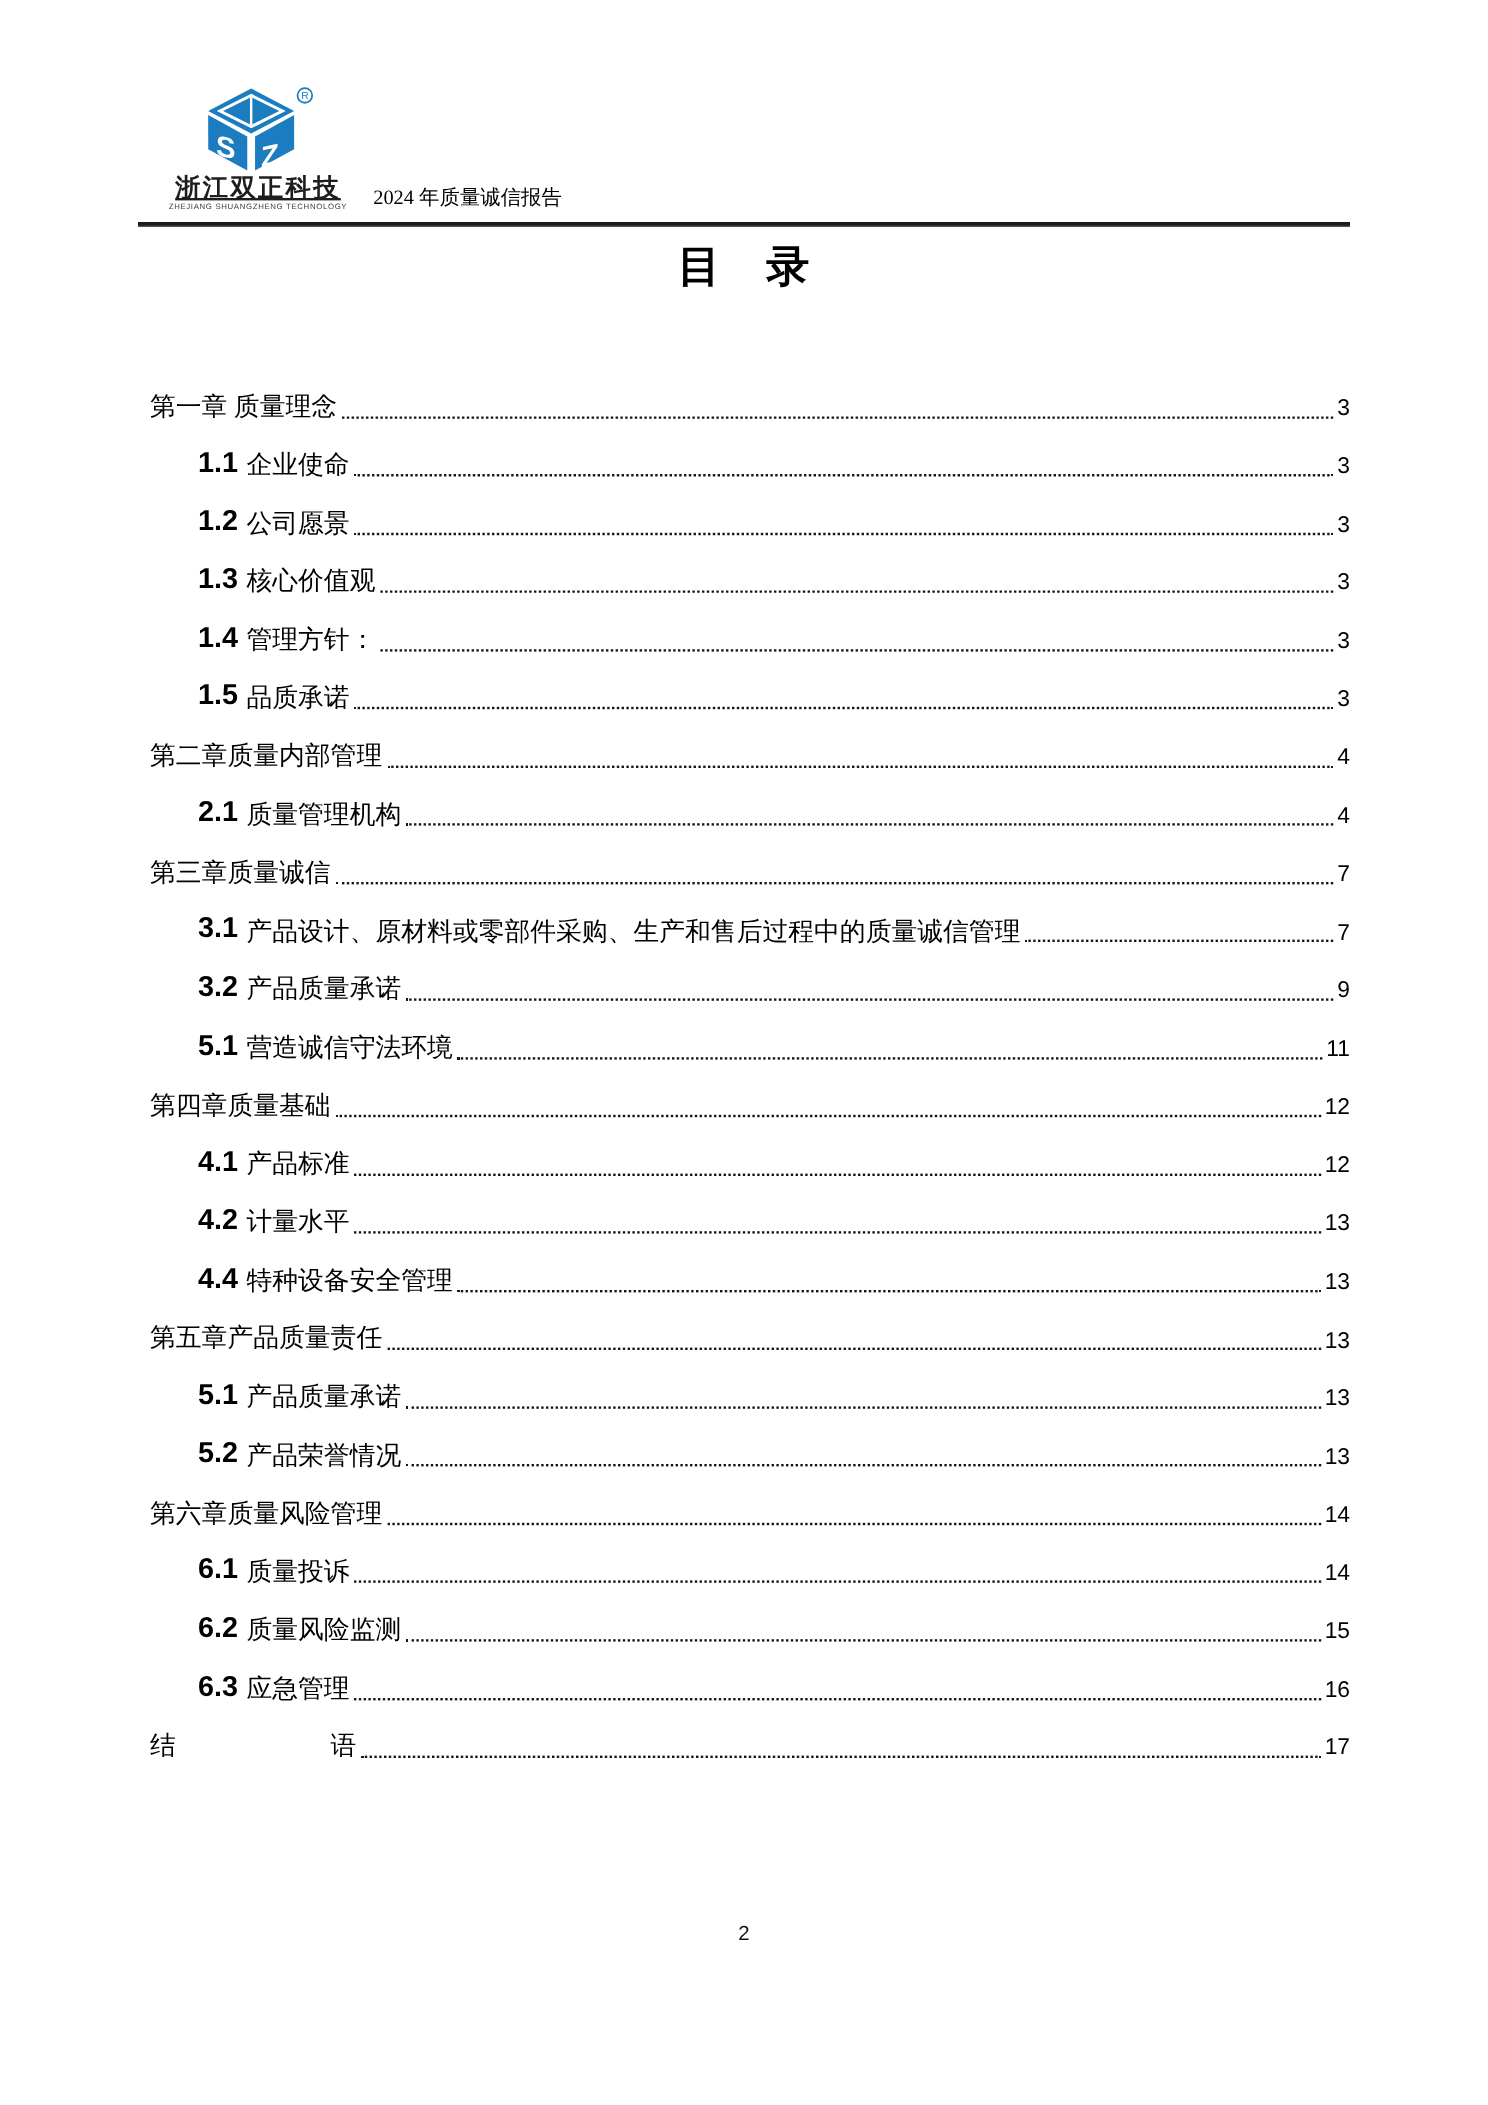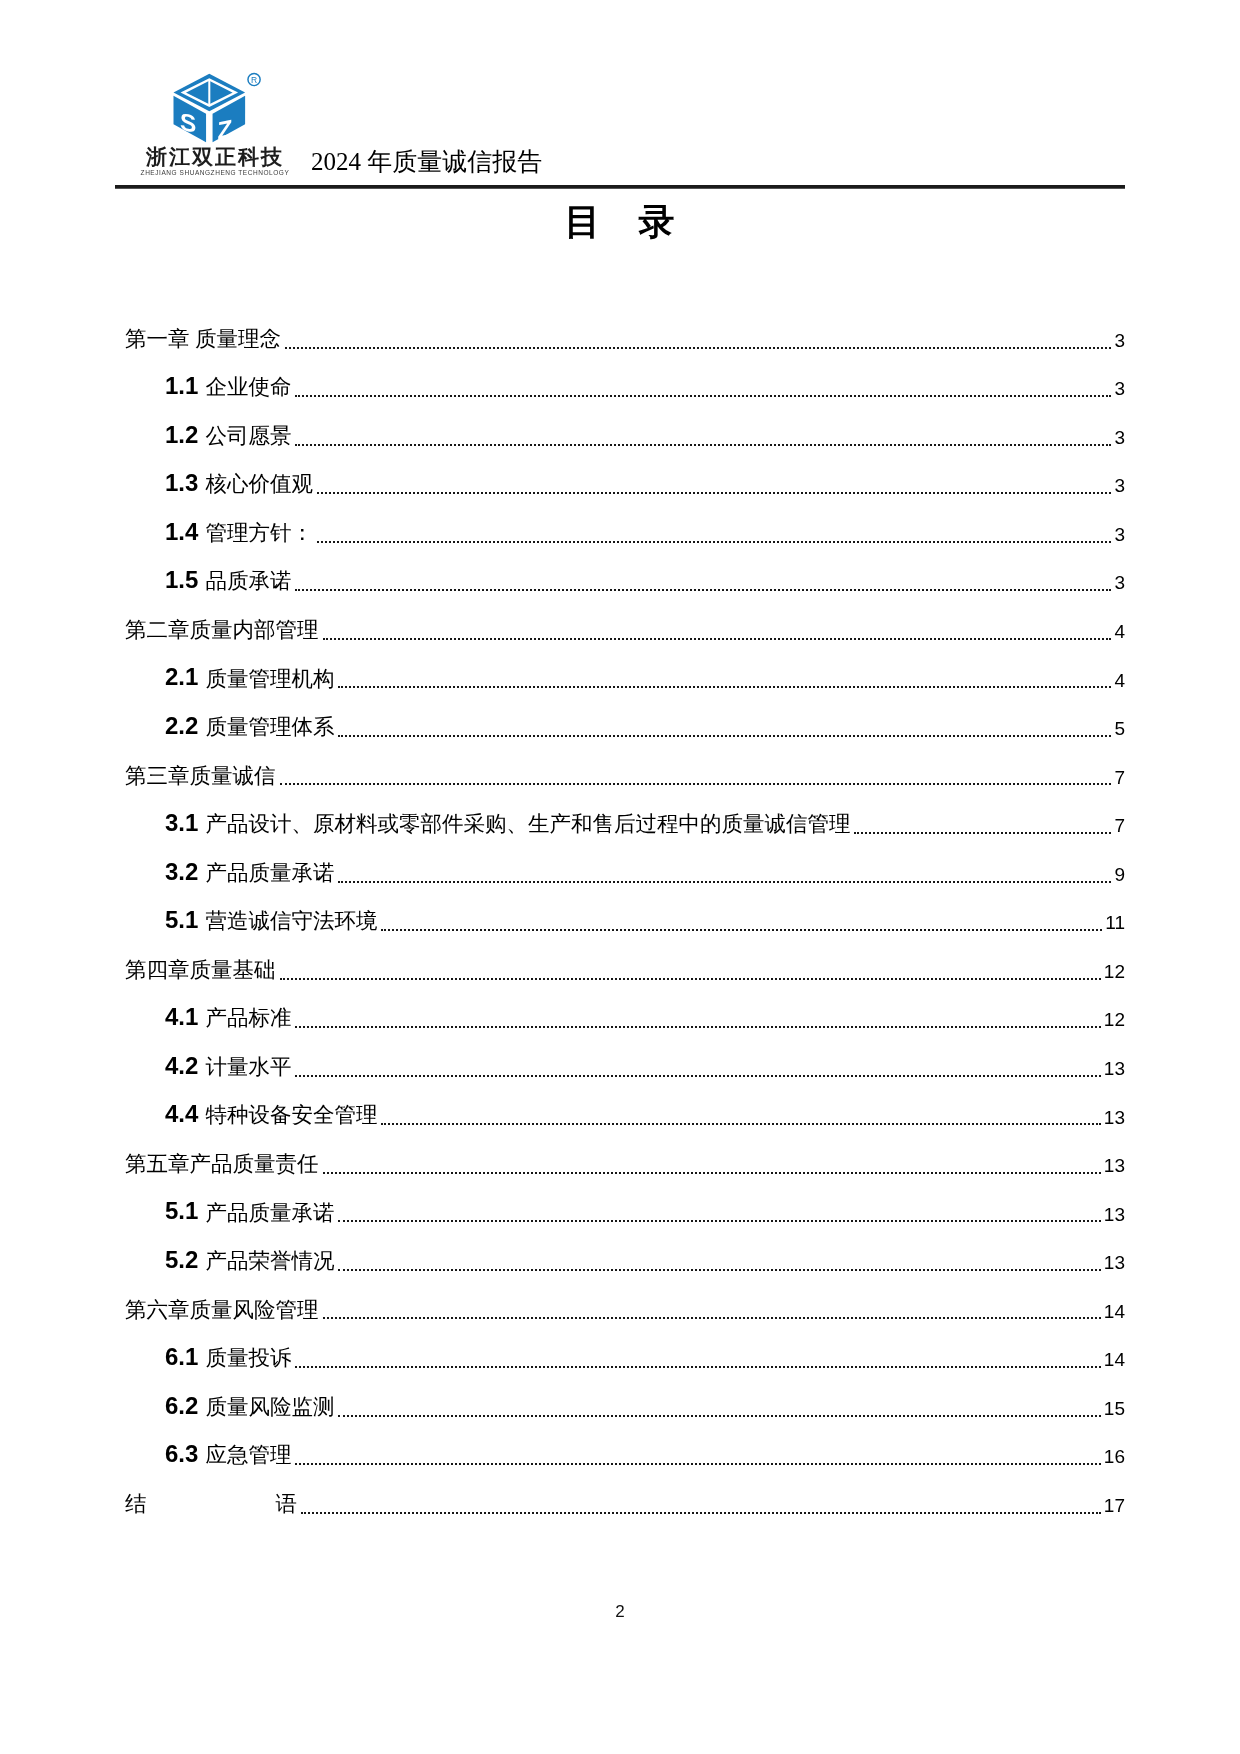--- a/index.html
+++ b/index.html
@@ -13,27 +13,27 @@
     overflow:hidden;
   }
   
   .header{position:absolute;left:115px;right:115px;top:72px;}
   .header-flex{display:flex;align-items:flex-end;gap:16px;padding-left:20px;}
   .logo{display:flex;flex-direction:column;align-items:center;width:160px;}
   .logo-cube{display:block;}
   .logo-cn{
     font-family:"Liberation Sans","DejaVu Sans",sans-serif;
     font-weight:bold;font-size:21px;letter-spacing:2px;color:#1d1d1d;
-    line-height:1.0;margin-top:2px;white-space:nowrap;
+    line-height:1.0;margin-top:2px;white-space:nowrap;text-decoration:underline;
   }
   .logo-en{
     font-family:"Liberation Sans","DejaVu Sans",sans-serif;
     font-size:6.5px;letter-spacing:0.55px;color:#3a3a3a;margin-top:2px;white-space:nowrap;
   }
-  .report-title{font-size:25px;line-height:1.1;padding-bottom:1px;white-space:nowrap;font-family:Liberation Serif, serif;}
+  .report-title{font-size:17px;line-height:1.1;padding-bottom:1px;white-space:nowrap;font-family:Liberation Serif, serif;}
   .header-rule{margin-top:9px;height:3px;background:#1b1b1b;border-bottom:1px solid #555;}
   
   .doc-title{
     position:absolute;left:0;right:0;top:198px;
     text-align:center;font-size:36px;font-weight:bold;letter-spacing:1px;
   }
   
   .toc{position:absolute;left:125px;right:115px;top:313px;}
   .toc-row{
     display:flex;align-items:flex-end;
@@ -133,26 +133,20 @@
         <span class="toc-label">第二章质量内部管理</span>
         <span class="toc-dots"></span>
         <span class="toc-page">4</span>
       </div>
       <div class="toc-row section">
         <span class="toc-num">2.1</span>
         <span class="toc-label">质量管理机构</span>
         <span class="toc-dots"></span>
         <span class="toc-page">4</span>
       </div>
-      <div class="toc-row section">
-        <span class="toc-num">2.2</span>
-        <span class="toc-label">质量管理体系</span>
-        <span class="toc-dots"></span>
-        <span class="toc-page">5</span>
-      </div>
       <div class="toc-row chapter">
         <span class="toc-label">第三章质量诚信</span>
         <span class="toc-dots"></span>
         <span class="toc-page">7</span>
       </div>
       <div class="toc-row section">
         <span class="toc-num">3.1</span>
         <span class="toc-label">产品设计、原材料或零部件采购、生产和售后过程中的质量诚信管理</span>
         <span class="toc-dots"></span>
         <span class="toc-page">7</span>

